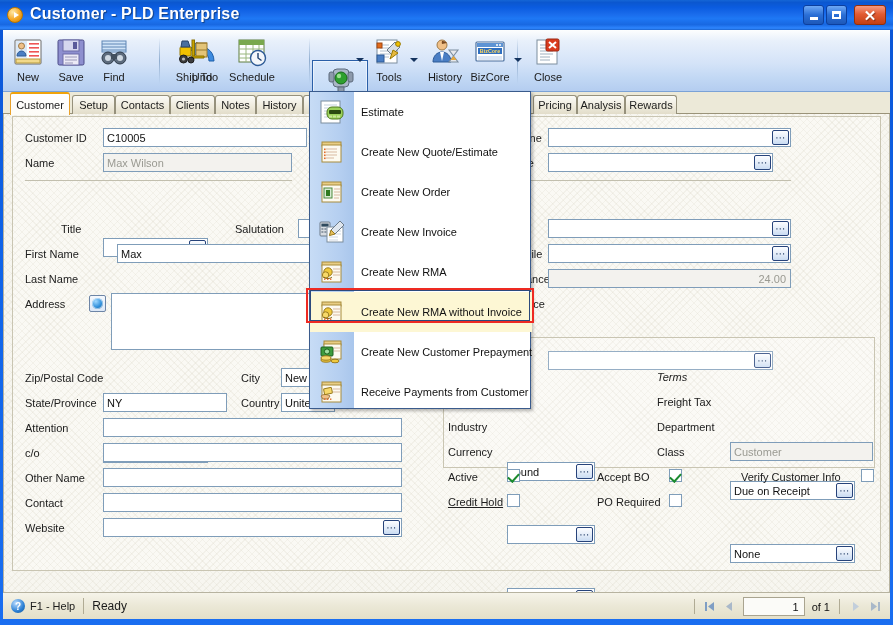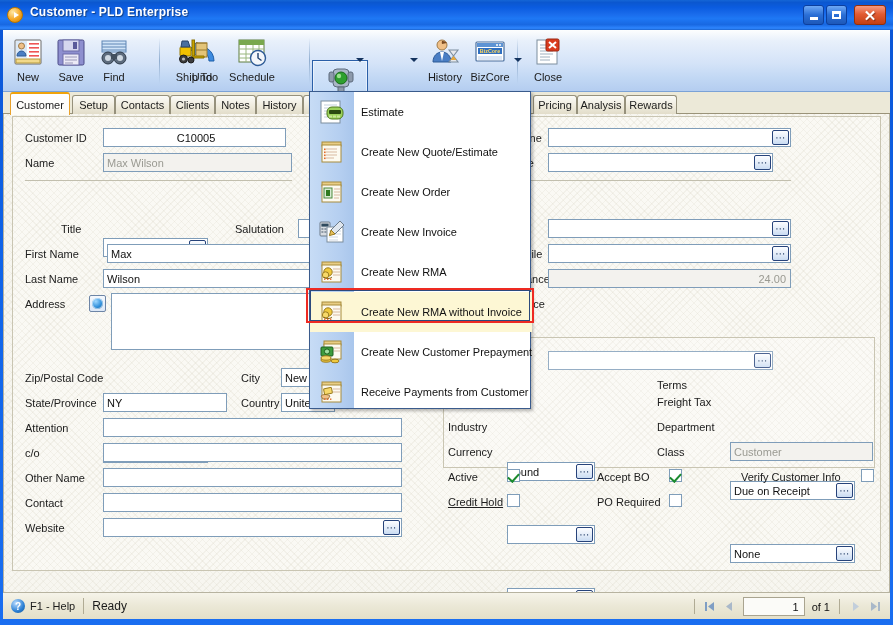--- a/index.html
+++ b/index.html
@@ -37,21 +37,21 @@
   }
   #win-icon::after {
     content: ""; width: 0; height: 0;
     border-left: 5px solid #fff;
     border-top: 3.5px solid transparent;
     border-bottom: 3.5px solid transparent;
     margin-left: 2px;
   }
   #win-title {
     position: absolute; left: 30px; top: 5px;
-    color: #ffffff; font-size: 12px; font-weight: bold;
+    color: #ffffff; font-size: 16px; font-weight: bold;
     text-shadow: 1px 1px 1px rgba(0,0,0,.45);
     letter-spacing: .2px;
     white-space: nowrap;
   }
   .wbtn {
     position: absolute; top: 5px; width: 21px; height: 20px;
     border: 1px solid #0c3f9e;
     border-radius: 3px;
     display: flex; align-items: center; justify-content: center;
     color: #fff; font-size: 11px; font-weight: bold;
@@ -371,20 +371,36 @@
             <circle cx="14" cy="11" r="2.2" fill="#b7f0a8" opacity=".8"></circle>
             <rect x="13" y="22" width="6" height="6" fill="#8d9aab" stroke="#5d6b7d"></rect>
             <rect x="10" y="27" width="12" height="3" rx="1" fill="#a9b6c6" stroke="#5d6b7d"></rect>
           </svg>
         </div>
         <div class="lb">Initiate</div>
       </div>
     </div>
     <div class="tarrow" style="left:352px;"></div>
 
+    <div class="tbtn" style="left:366px;width:40px">
+      <div class="ic">
+        <svg width="32" height="32" viewBox="0 0 32 32">
+          <rect x="4" y="4" width="20" height="23" fill="#fff" stroke="#7d8e9e"></rect>
+          <g stroke="#b2c0cd">
+              <path d="M7 9h9M7 12h12M7 15h12M7 18h12M7 21h9"></path>
+            </g>
+          <rect x="4" y="19" width="7" height="7" fill="#4a7ec4" stroke="#2d5a96"></rect>
+          <rect x="4" y="7" width="5" height="5" fill="#e26a1a" stroke="#a04710"></rect>
+          <path d="M22 6l5 5-8 8-5-5z" fill="#d8dde3" stroke="#6c7b89"></path>
+          <circle cx="25" cy="8" r="2.4" fill="#f2c100" stroke="#9a7b00"></circle>
+          <path d="M20 14l-3 9 8-6z" fill="#e7b93f" stroke="#9a7b00"></path>
+        </svg>
+      </div>
+      <div class="lb">Tools</div>
+    </div>
     <div class="tarrow" style="left:406px;"></div>
 
     <div class="tbtn" style="left:420px;width:44px">
       <div class="ic">
         <svg width="32" height="32" viewBox="0 0 32 32">
           <circle cx="13" cy="9" r="5" fill="#f0c088" stroke="#a07a47"></circle>
           <path d="M4 26c0-6 4-10 9-10s9 4 9 10z" fill="#4a7ec4" stroke="#2d5a96"></path>
           <path d="M11 16h4l-2 9z" fill="#fff"></path>
           <path d="M13 8a5 5 0 0 1 0-3 6 6 0 0 1 5 2z" fill="#7a4a22"></path>
           <path d="M20 14h9l-4.5 6L29 26h-9l4.5-6z" fill="#e7e9ec" stroke="#7d8e9e" stroke-width="1.1"></path>
@@ -457,21 +473,21 @@
       </div>
     <div class="tab" style="left:622px;width:52px">
       <span>Rewards</span>
       </div>
   </div>
 
   <div id="body">
     <div id="form-pane">
 
       <div class="lbl" style="left:12px;top:15px;">Customer ID</div>
-      <div class="fld" style="left:90px;top:11px;width:183px;text-align:center;">
+      <div class="fld" style="left:90px;top:11px;width:204px;">
         <span class="val">C10005</span>
       </div>
 
       <div class="lbl" style="left:12px;top:40px;">Name</div>
       <div class="fld ro" style="left:90px;top:36px;width:189px;">
         <span class="val">Max Wilson</span>
       </div>
 
       <div class="lbl" style="left:497px;top:15px;">Phone</div>
       <div class="fld" style="left:535px;top:11px;width:243px;">
@@ -495,28 +511,25 @@
         <span class="ellip">⋯</span>
 
       </div>
 
       <div class="lbl" style="left:222px;top:106px;">Salutation</div>
       <div class="fld" style="left:285px;top:102px;width:60px;">
         <span class="val"></span>
       </div>
 
       <div class="lbl" style="left:12px;top:131px;">First Name</div>
-      <div class="fld" style="left:94px;top:127px;width:232px;justify-content:center;">
+      <div class="fld" style="left:104px;top:127px;width:232px;justify-content:center;">
         <span class="val">Max</span>
       </div>
 
       <div class="lbl" style="left:12px;top:156px;">Last Name</div>
-      <div class="fld" style="left:90px;top:152px;width:232px;">
-        <span class="val">Wilson</span>
-      </div>
 
       <div class="lbl" style="left:12px;top:181px;text-align:center;">Address</div>
       <div class="globe" style="left:76px;top:178px;"></div>
       <div class="fld" style="left:98px;top:176px;width:224px;height:57px;align-items:flex-start;padding-top:2px;">
         <span class="val"></span>
       </div>
 
       <div class="fld" style="left:383px;top:102px;width:63px;">
         <span class="val"></span>
         <span class="ellip">⋯</span>
@@ -605,21 +618,21 @@
         <span class="ellip">⋯</span>
       </div>
 
       <div id="right-group"></div>
 
       <div class="fld dropwrap" style="left:494px;top:250px;width:88px;">
         <span class="val">round</span>
         <span class="ellip">⋯</span>
 
       </div>
-      <div class="lbl" style="left:644px;top:262px;">Terms</div>
+      <div class="lbl" style="left:644px;top:254px;font-style:italic;">Terms</div>
       <div class="fld dropwrap" style="left:717px;top:250px;width:125px;">
         <span class="val">Due on Receipt</span>
         <span class="ellip">⋯</span>
 
       </div>
 
       <div class="fld dropwrap" style="left:494px;top:275px;width:88px;">
         <span class="val"></span>
         <span class="ellip">⋯</span>
 

